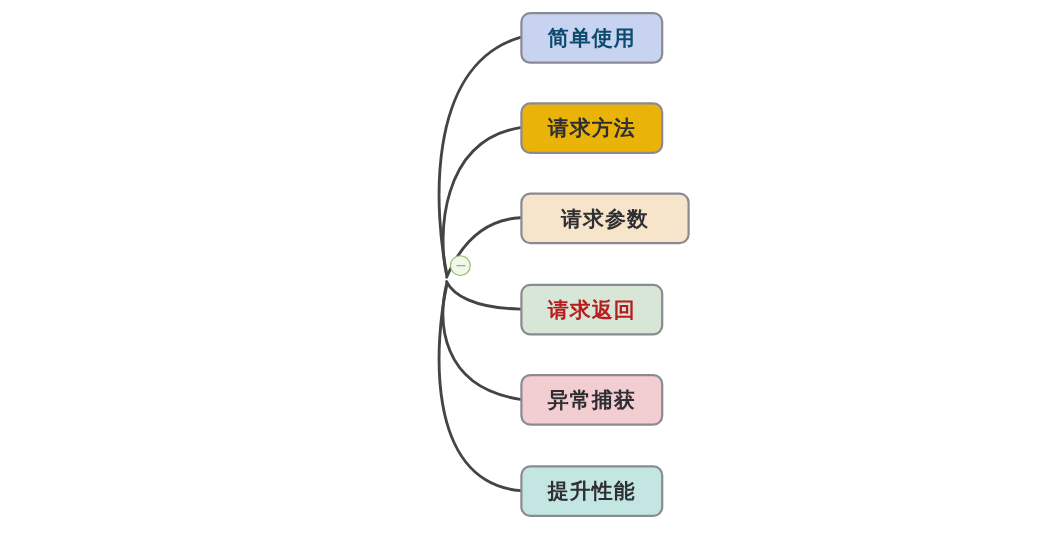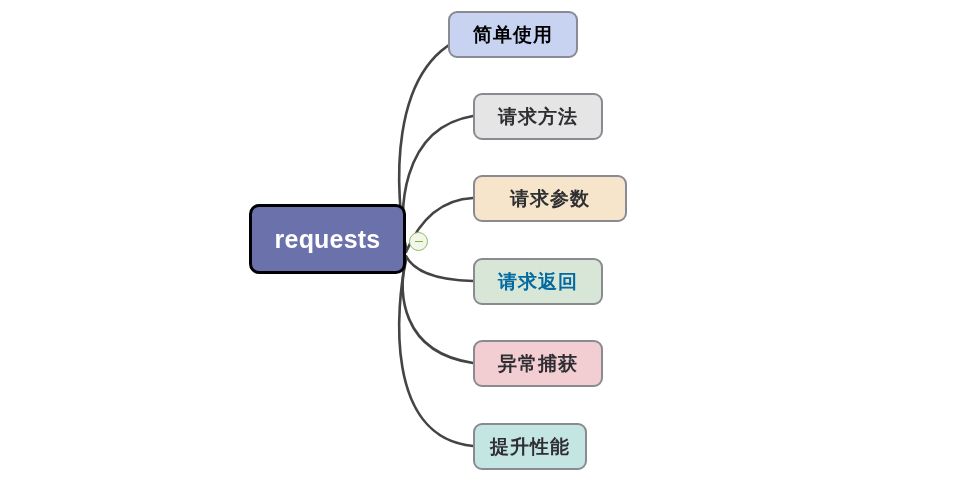--- a/index.html
+++ b/index.html
@@ -86,42 +86,39 @@
     <g id="connector-group" fill="none" stroke-width="2.6" stroke-linecap="round">
         <path d="M 406 248 C 396 200 384 60 473 34" stroke="#444444"></path>
         <path d="M 406 250 C 398 215 400 128 473 116" stroke="#444444"></path>
         <path d="M 406 252 C 412 238 430 200 473 198" stroke="#444444"></path>
         <path d="M 406 256 C 412 268 430 280 473 281" stroke="#444444"></path>
         <path d="M 406 258 C 398 292 400 352 473 363" stroke="#444444"></path>
         <path d="M 406 260 C 396 306 384 438 473 446" stroke="#444444"></path>
       </g>
   </svg>
 
-  <div class="node" id="root-node" style="left: 249px; top: 204px; width: 157px; height: 70px; background: rgb(107, 113, 171); border-color: rgb(0, 0, 0); color: rgb(255, 255, 255);">
-    <span>requests</span>
-  </div>
 
   <div id="collapse-toggle" style="left: 409px; top: 232px; border-color: rgb(143, 186, 106); background: rgb(242, 247, 234);">
     <span class="minus-bar"></span>
   </div>
 
   <div id="children-layer">
-      <div class="node child-node" style="left: 448px; top: 11px; width: 130px; height: 47px; background: rgb(199, 211, 240); border-color: rgb(138, 138, 146); color: #000000;">
+      <div class="node child-node" style="left: 473px; top: 11px; width: 130px; height: 47px; background: rgb(199, 211, 240); border-color: rgb(138, 138, 146); color: #0c4a6e;">
         <span>简单使用</span>
       </div>
-      <div class="node child-node" style="left: 473px; top: 93px; width: 130px; height: 47px; background: #e5e5e5; border-color: rgb(138, 138, 146); color: rgb(47, 47, 51);">
+      <div class="node child-node" style="left: 473px; top: 93px; width: 130px; height: 47px; background: #eab308; border-color: rgb(138, 138, 146); color: rgb(47, 47, 51);">
         <span>请求方法</span>
       </div>
       <div class="node child-node" style="left: 473px; top: 175px; width: 154px; height: 47px; background: rgb(247, 229, 203); border-color: rgb(138, 138, 146); color: rgb(47, 47, 51);">
         <span>请求参数</span>
       </div>
-      <div class="node child-node" style="left: 473px; top: 258px; width: 130px; height: 47px; background: rgb(215, 230, 214); border-color: rgb(138, 138, 146); color: #0369a1;">
+      <div class="node child-node" style="left: 473px; top: 258px; width: 130px; height: 47px; background: rgb(215, 230, 214); border-color: rgb(138, 138, 146); color: #b91c1c;">
         <span>请求返回</span>
       </div>
       <div class="node child-node" style="left: 473px; top: 340px; width: 130px; height: 47px; background: rgb(242, 205, 210); border-color: rgb(138, 138, 146); color: rgb(47, 47, 51); text-align: center;">
         <span>异常捕获</span>
       </div>
-      <div class="node child-node" style="left: 473px; top: 423px; width: 114px; height: 47px; background: rgb(196, 230, 227); border-color: rgb(138, 138, 146); color: rgb(47, 47, 51);">
+      <div class="node child-node" style="left: 473px; top: 423px; width: 130px; height: 47px; background: rgb(196, 230, 227); border-color: rgb(138, 138, 146); color: rgb(47, 47, 51);">
         <span>提升性能</span>
       </div>
     </div>
 
 </div>
 
 </body></html>

